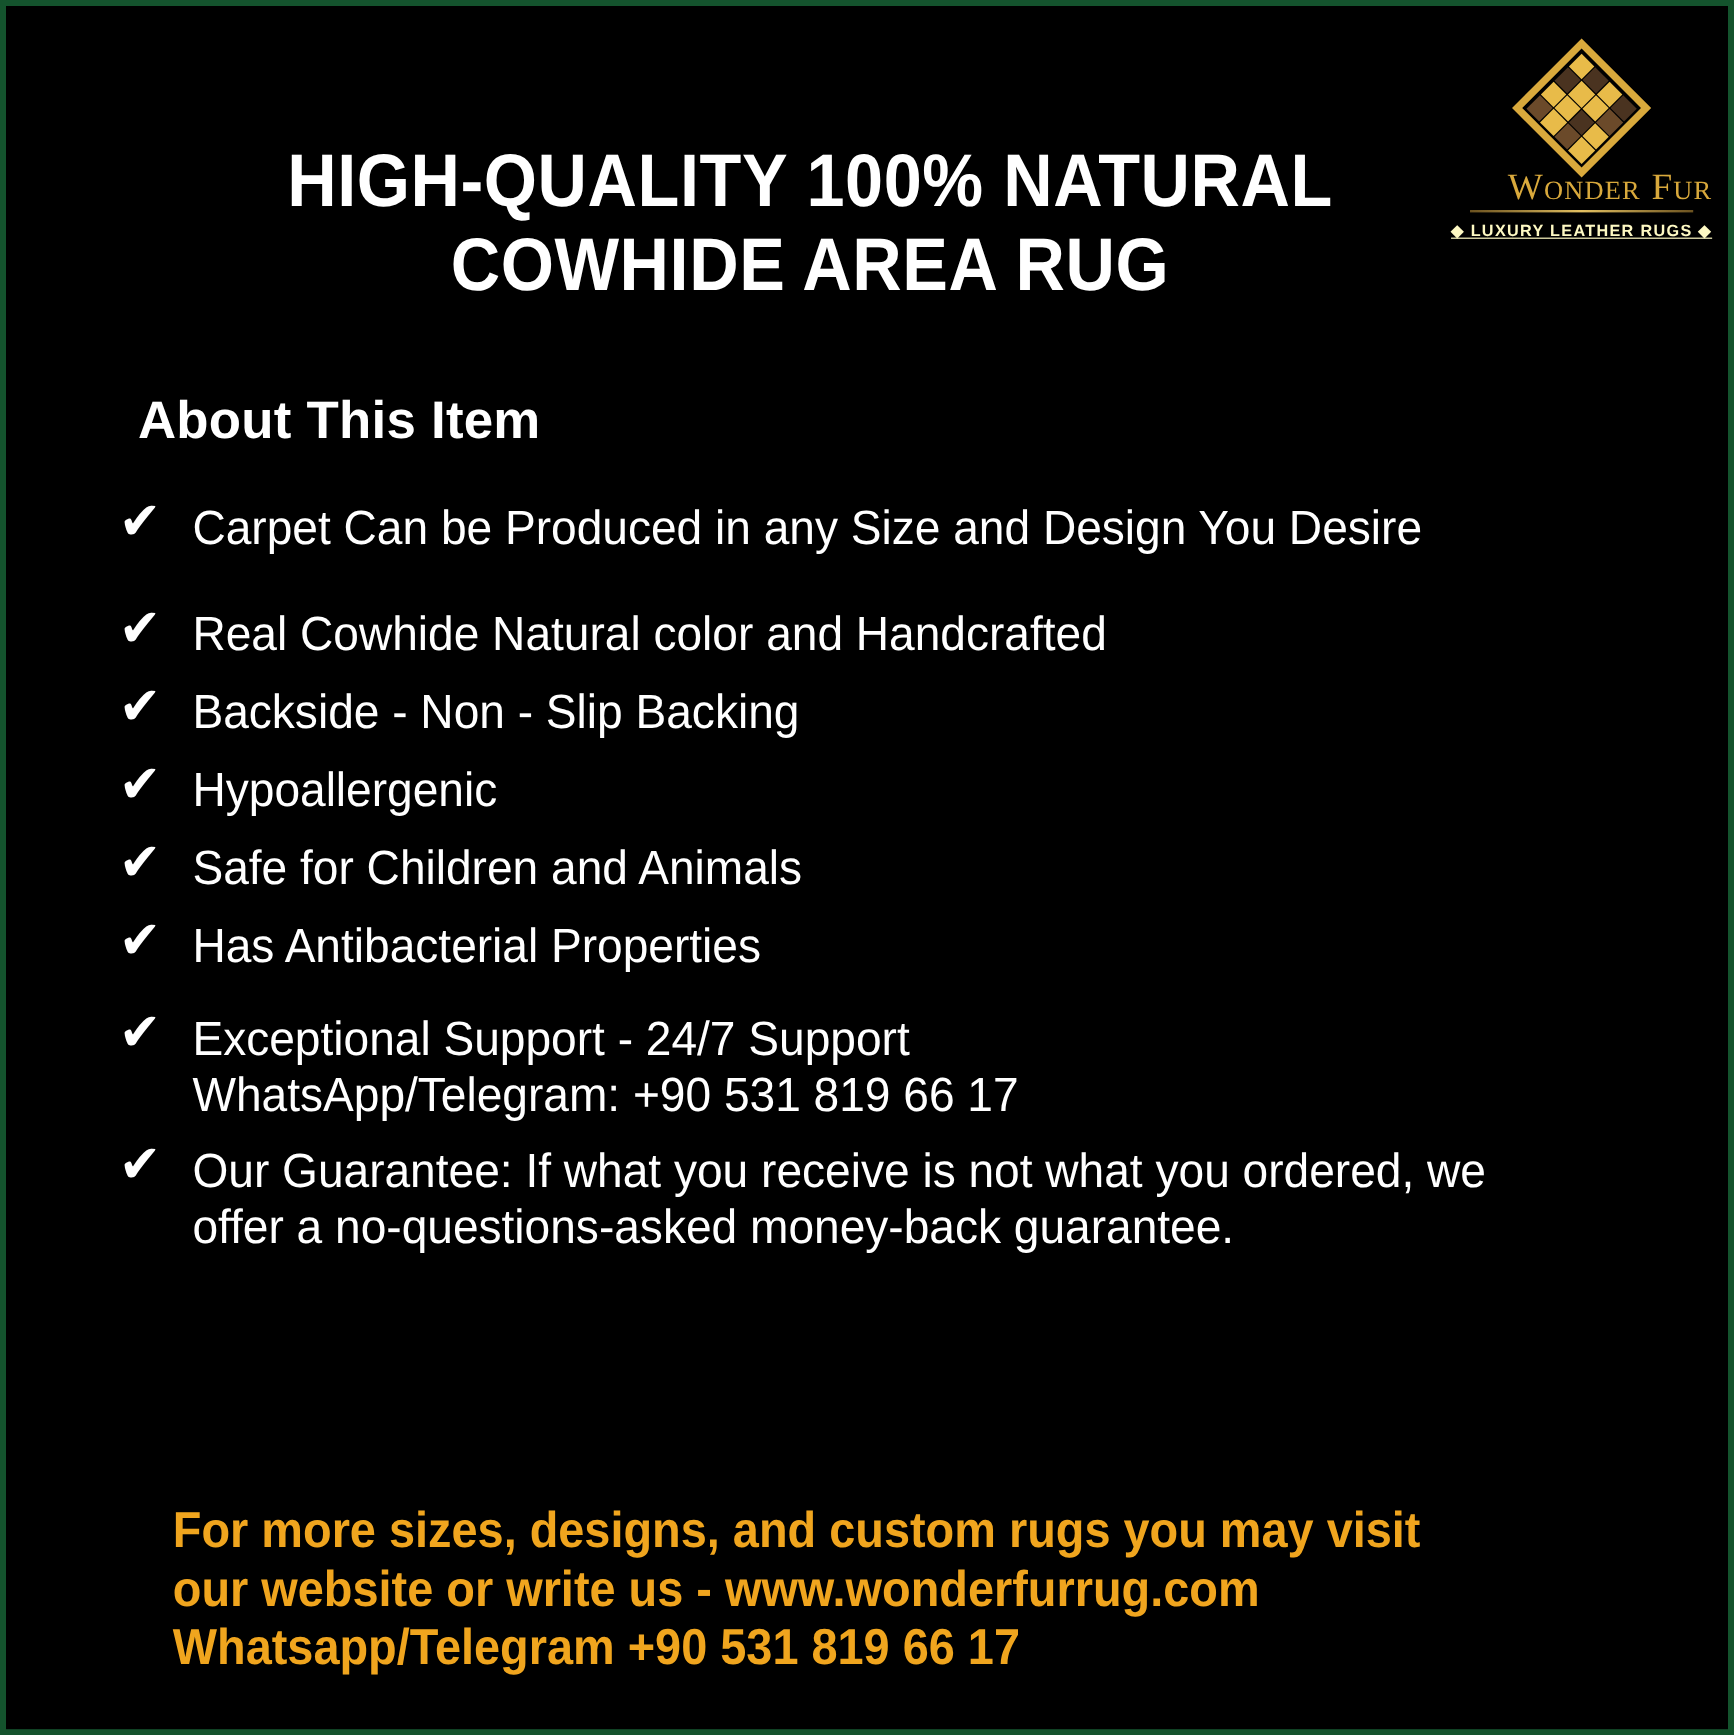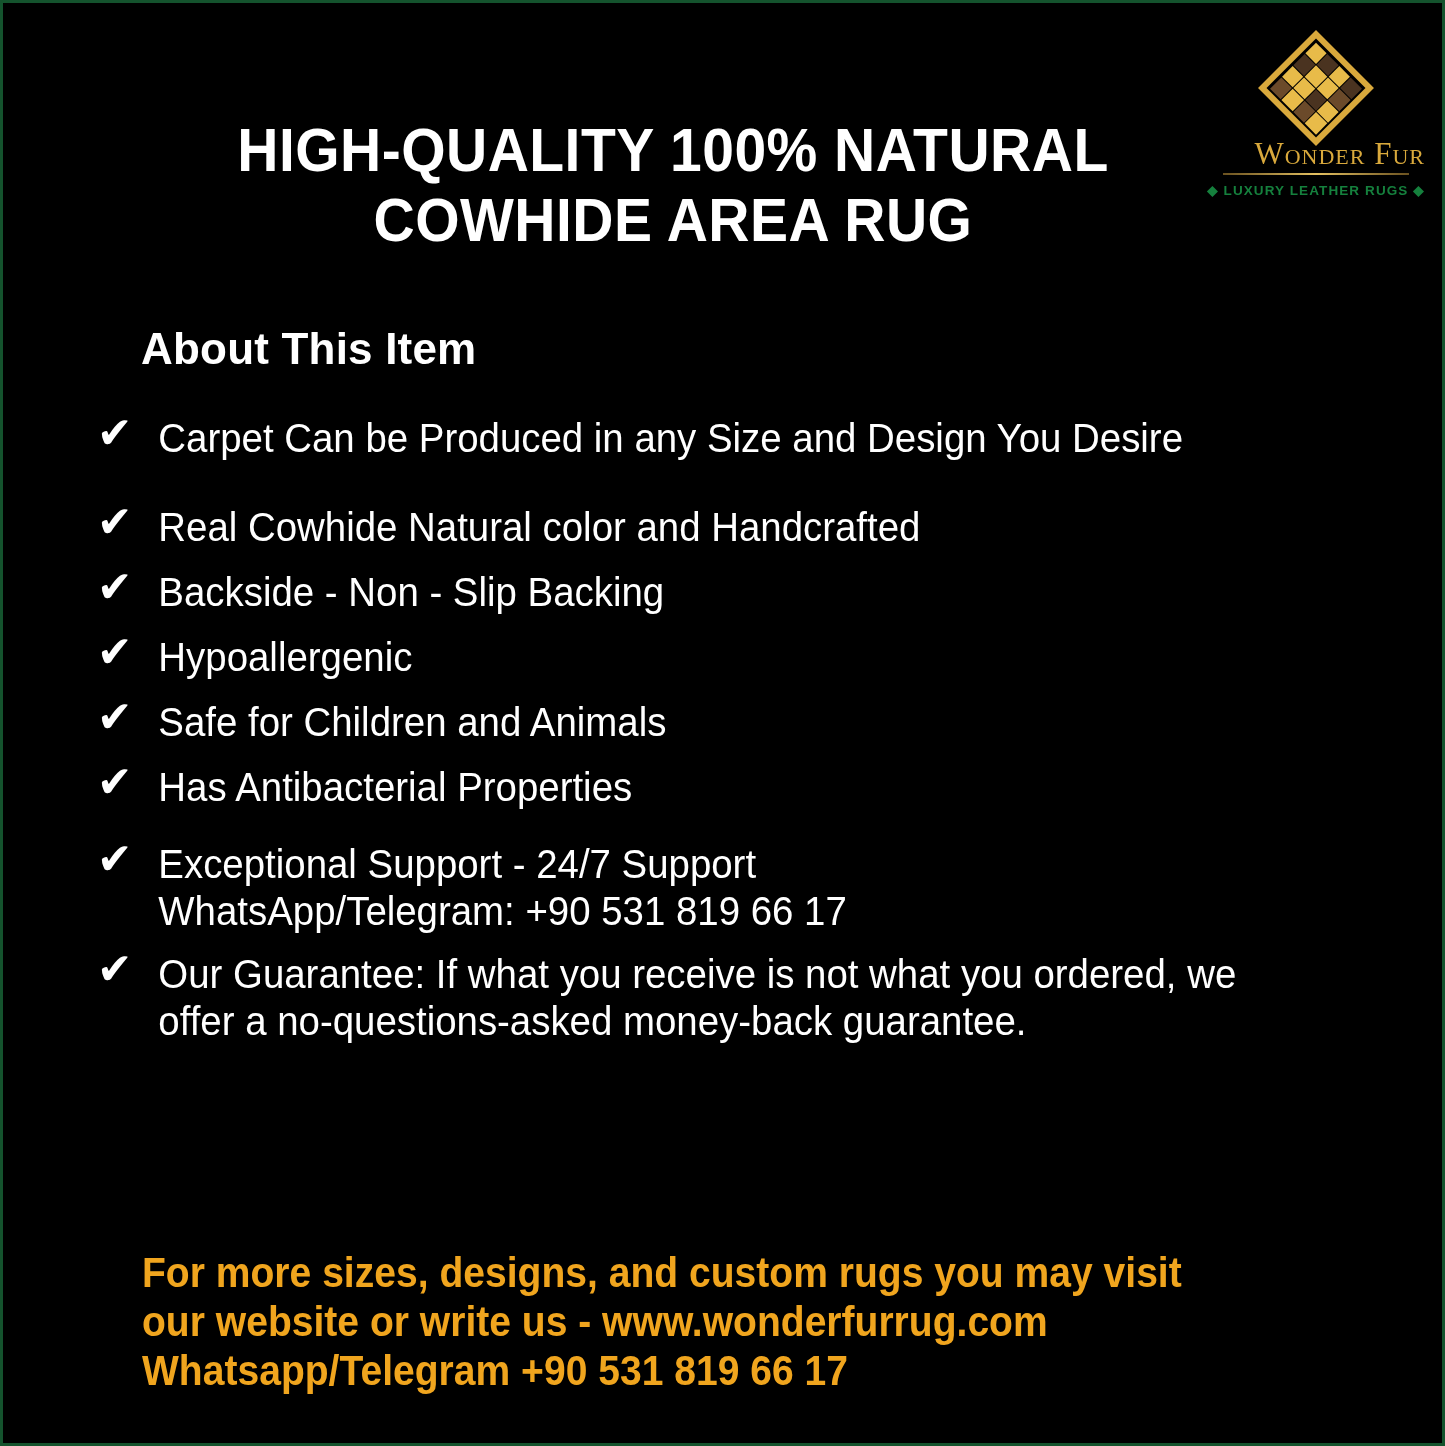--- a/index.html
+++ b/index.html
@@ -13,21 +13,21 @@
     overflow: hidden;
     font-family: "Liberation Sans", sans-serif;
   }
 
   #infographic {
     position: relative;
     width: 1445px;
     height: 1446px;
     background: #000000;
     box-sizing: border-box;
-    border: 3px solid #14532d;
+    border: 5px solid #14532d;
     overflow: hidden;
   }
 
   
   .header {
     position: absolute;
     top: 0;
     left: 0;
     width: 1439px;
     height: 290px;
@@ -102,41 +102,41 @@
     width: 186px;
     height: 2px;
     background: linear-gradient(to right, #6b5220, #e3c061, #6b5220);
   }
   .logo-tagline {
     position: absolute;
     left: 0;
     top: 136px;
     width: 218px;
     text-align: center;
-    color: #15803d;
+    color: #fef9c3;
     font-family: "Liberation Sans", sans-serif;
     font-size: 13.5px;
     font-weight: bold;
     letter-spacing: 1.1px;
     line-height: 20px;
     white-space: nowrap;
+    text-decoration: underline;
   }
 
   
   .about-heading {
     position: absolute;
     left: 110px;
     top: 318px;
     color: #ffffff;
     font-family: "Liberation Sans", sans-serif;
     font-weight: bold;
     font-size: 44px;
     line-height: 56px;
     letter-spacing: 0.2px;
-    margin-left: 28px;
   }
 
   
   .bullets {
     position: absolute;
     left: 92px;
     top: 412px;
     width: 1290px;
   }
   .bullet {

